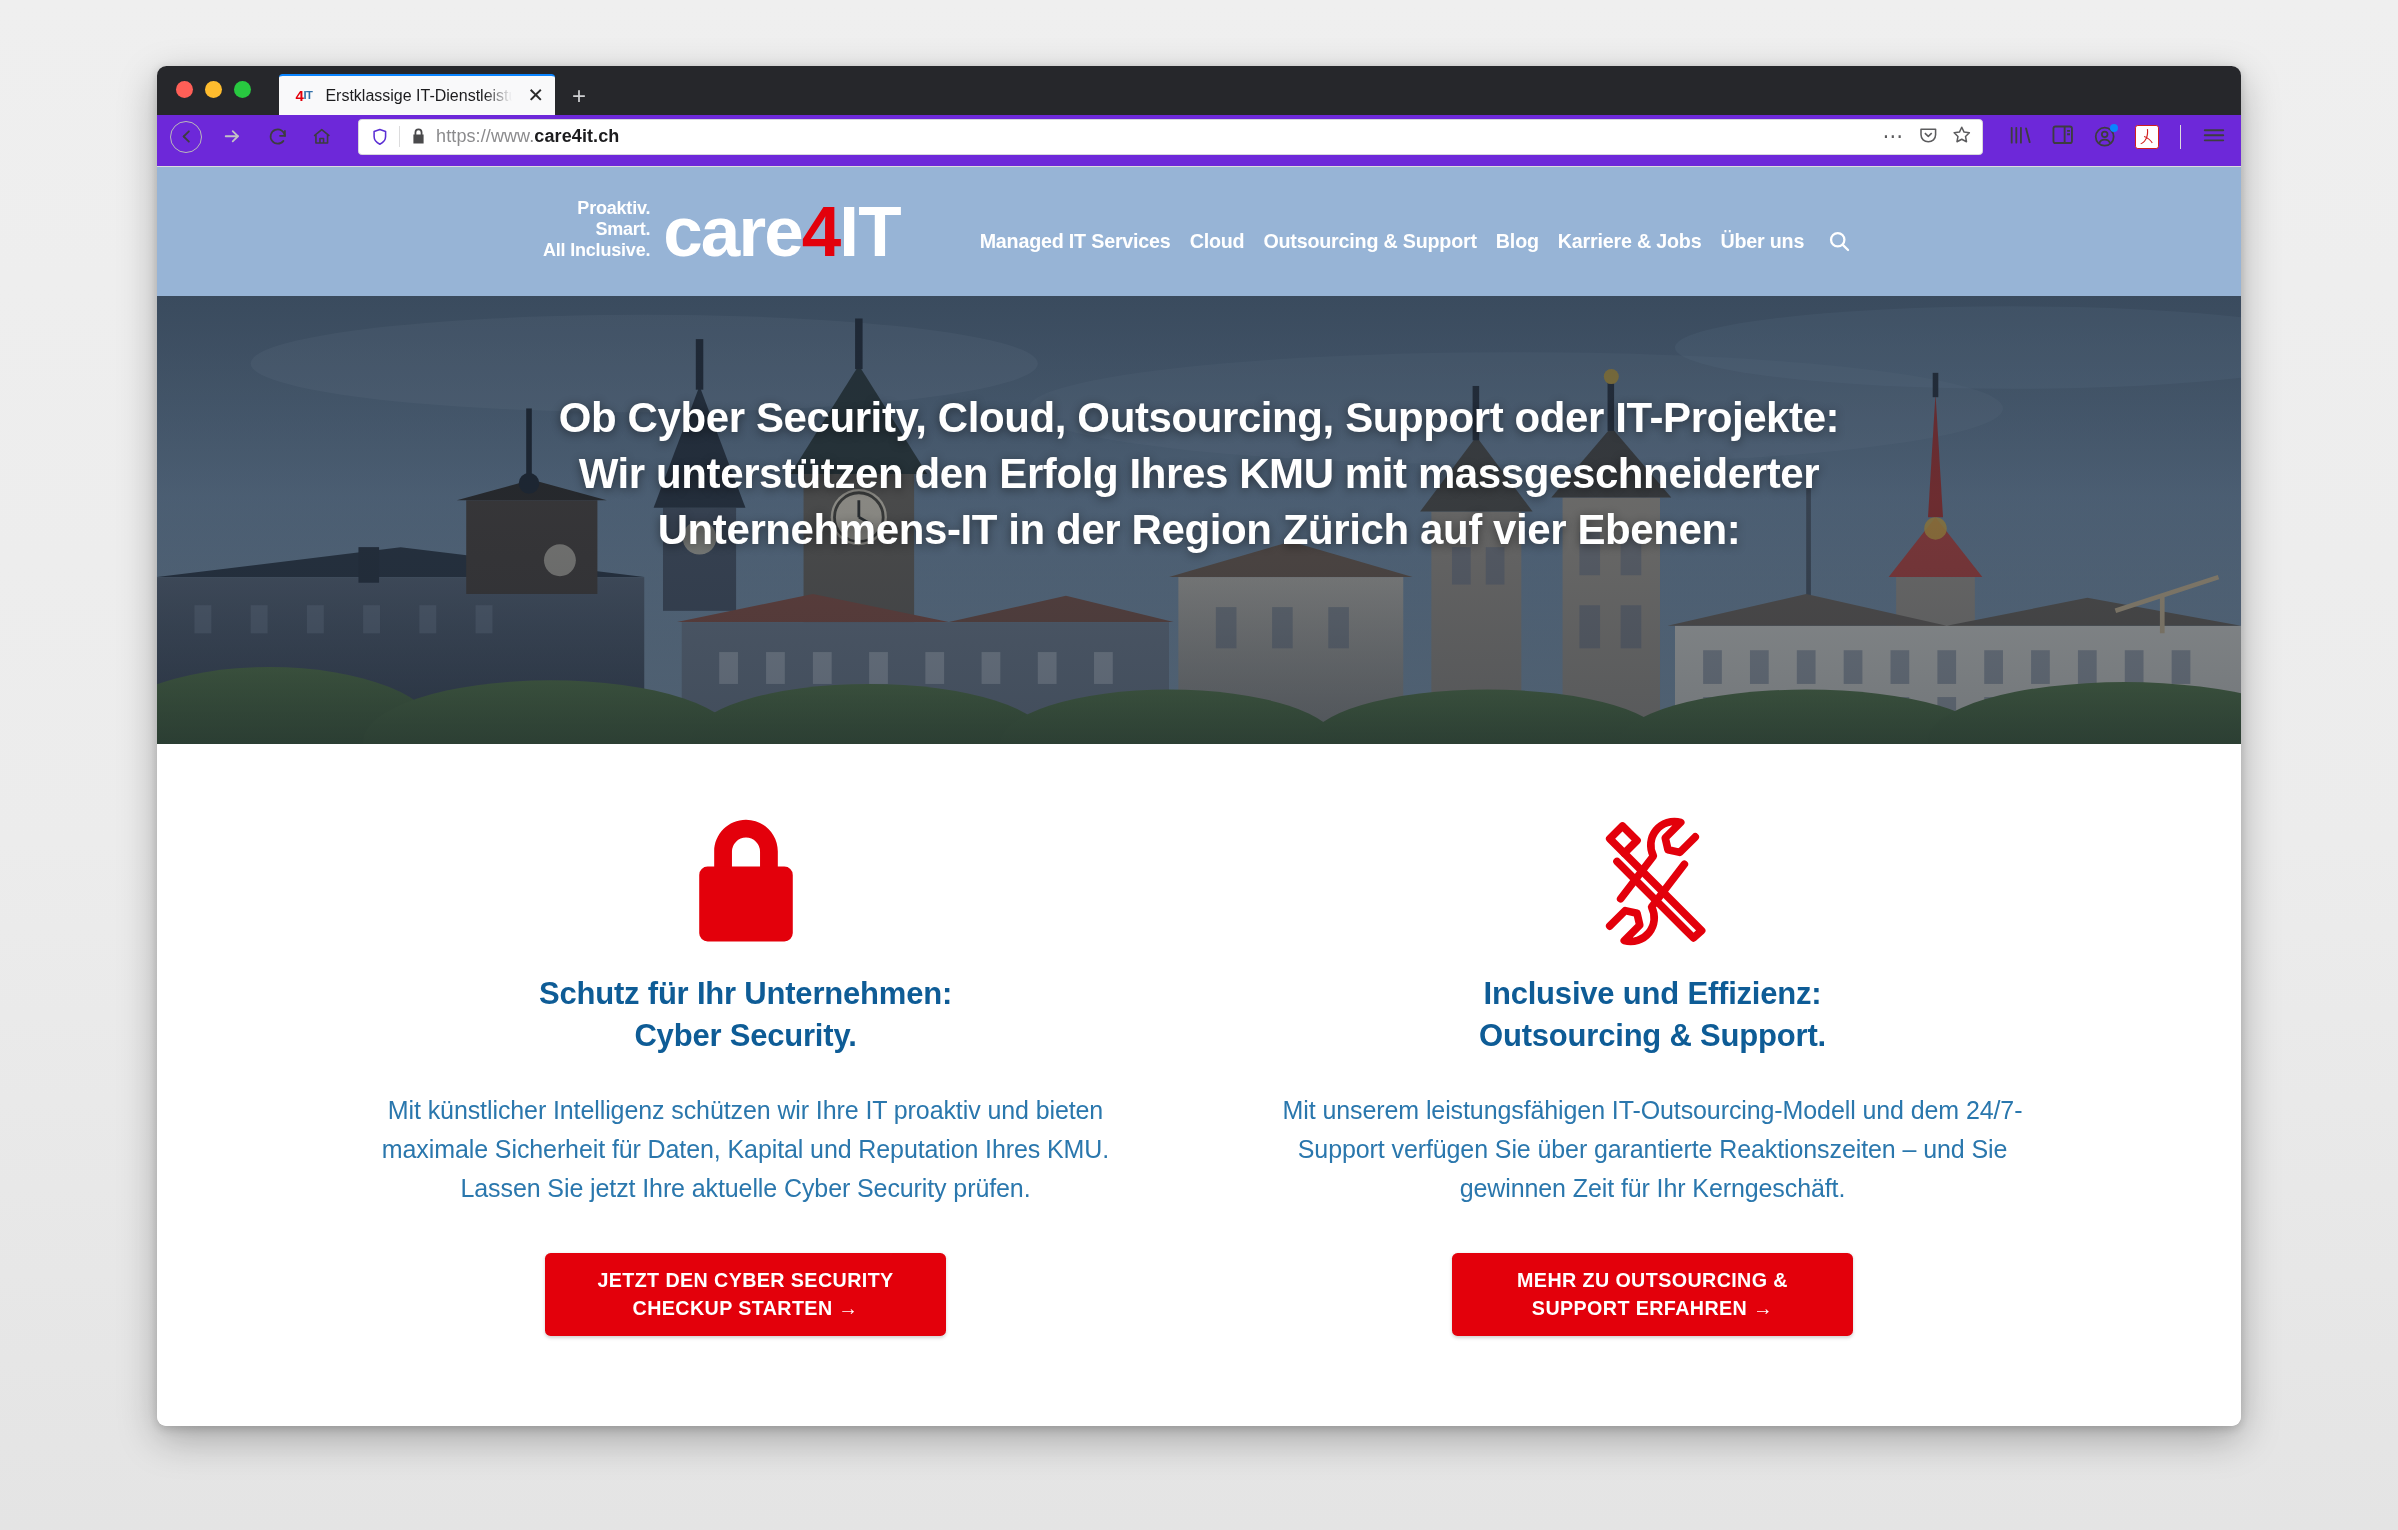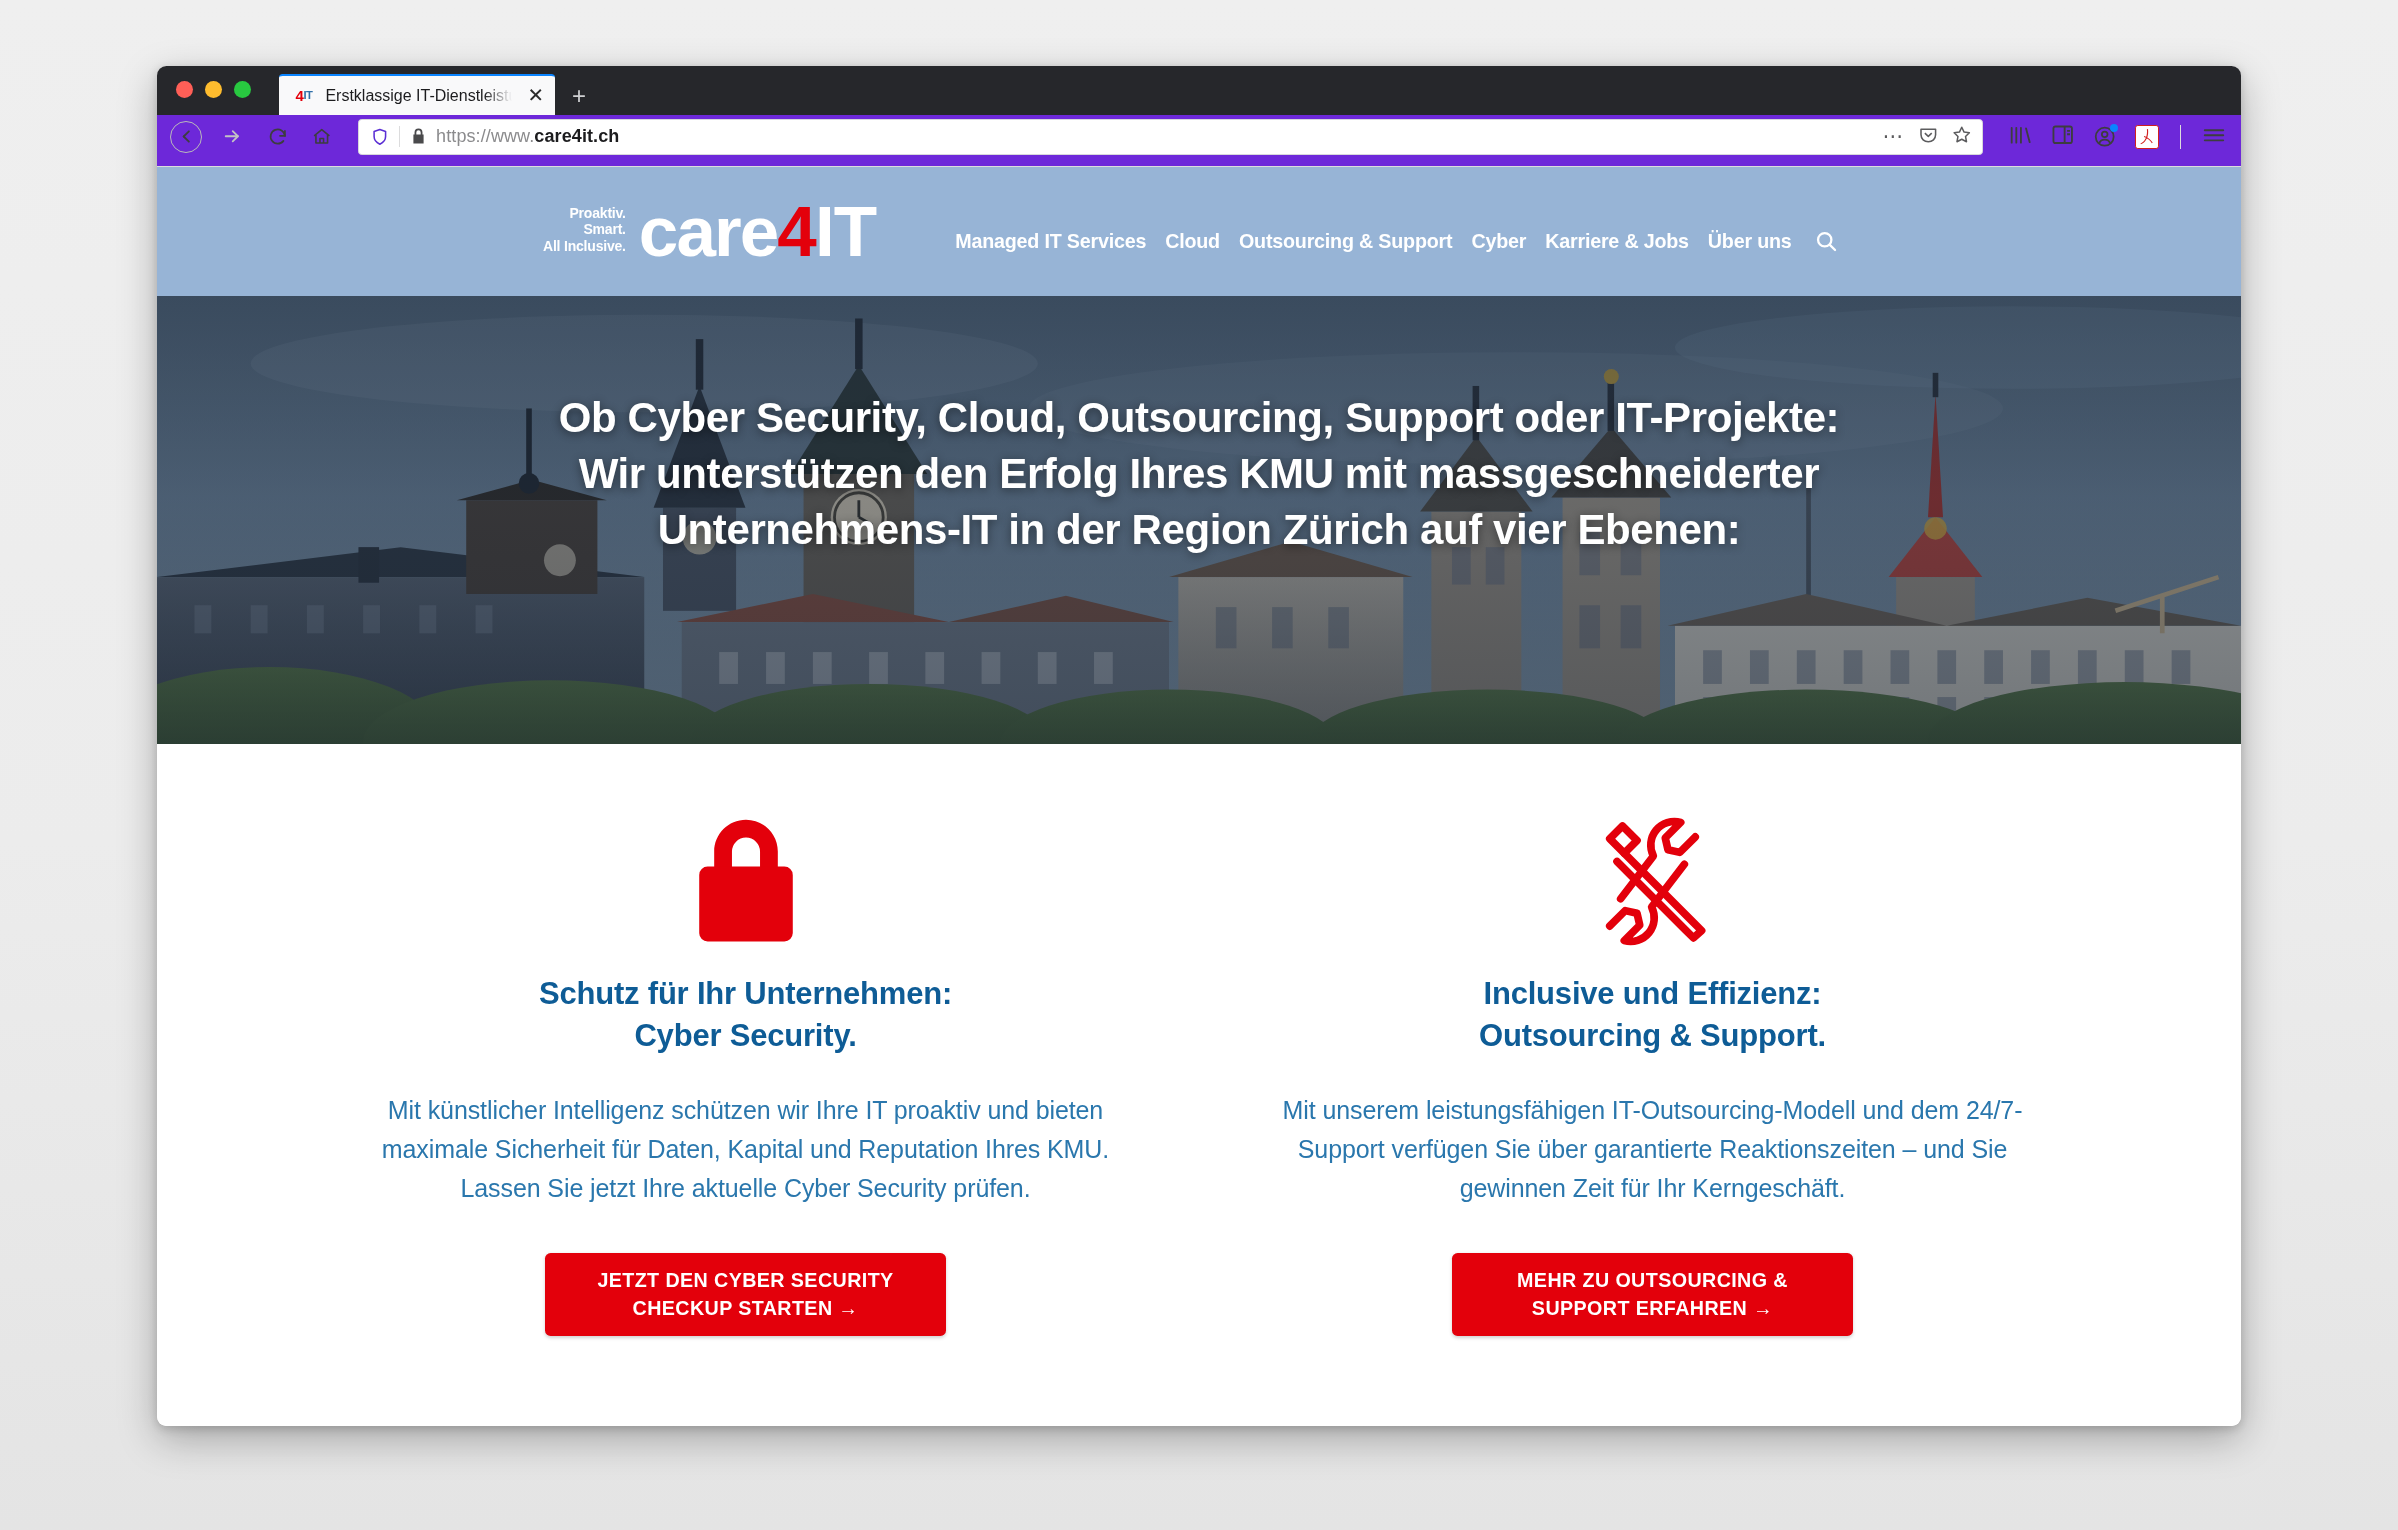--- a/index.html
+++ b/index.html
@@ -128,21 +128,21 @@
   .site-header {
     height: 129px;
     background: #97b4d6;
     display: flex; align-items: center;
     position: relative;
   }
   .brand { display: flex; align-items: center; gap: 13px; margin-left: 386px; }
   .tagline {
     text-align: right;
     color: #ffffff;
-    font-size: 14px; font-weight: bold; line-height: 1.18;
+    font-size: 18px; font-weight: bold; line-height: 1.18;
     letter-spacing: -0.2px;
     padding-bottom: 3.7px;
   }
   .wordmark {
     font-size: 71px; font-weight: bold; line-height: .95;
     letter-spacing: -1.9px; color: #ffffff;
     display: flex; align-items: baseline;
   }
   .wordmark .w4 { color: #e3000b; }
   .wordmark .wit { letter-spacing: -0.9px; }
@@ -335,21 +335,21 @@
           <span>care</span>
             <span class="w4">4</span>
             <span class="wit">IT</span>
         </div>
       </div>
 
       <nav class="mainnav">
         <a class="navitem">Managed IT Services</a>
         <a class="navitem">Cloud</a>
         <a class="navitem">Outsourcing &amp; Support</a>
-        <a class="navitem">Cyber</a>
+        <a class="navitem">Blog</a>
         <a class="navitem">Karriere &amp; Jobs</a>
         <a class="navitem">Über uns</a>
         <span class="searchnav">
           <svg width="25" height="25" viewBox="0 0 24 24" fill="none" stroke="currentColor" stroke-width="2.2" stroke-linecap="round">
               <circle cx="10.3" cy="10.3" r="6.4"></circle>
               <path d="m15.2 15.2 5 5"></path>
             </svg>
         </span>
       </nav>
     </div>

